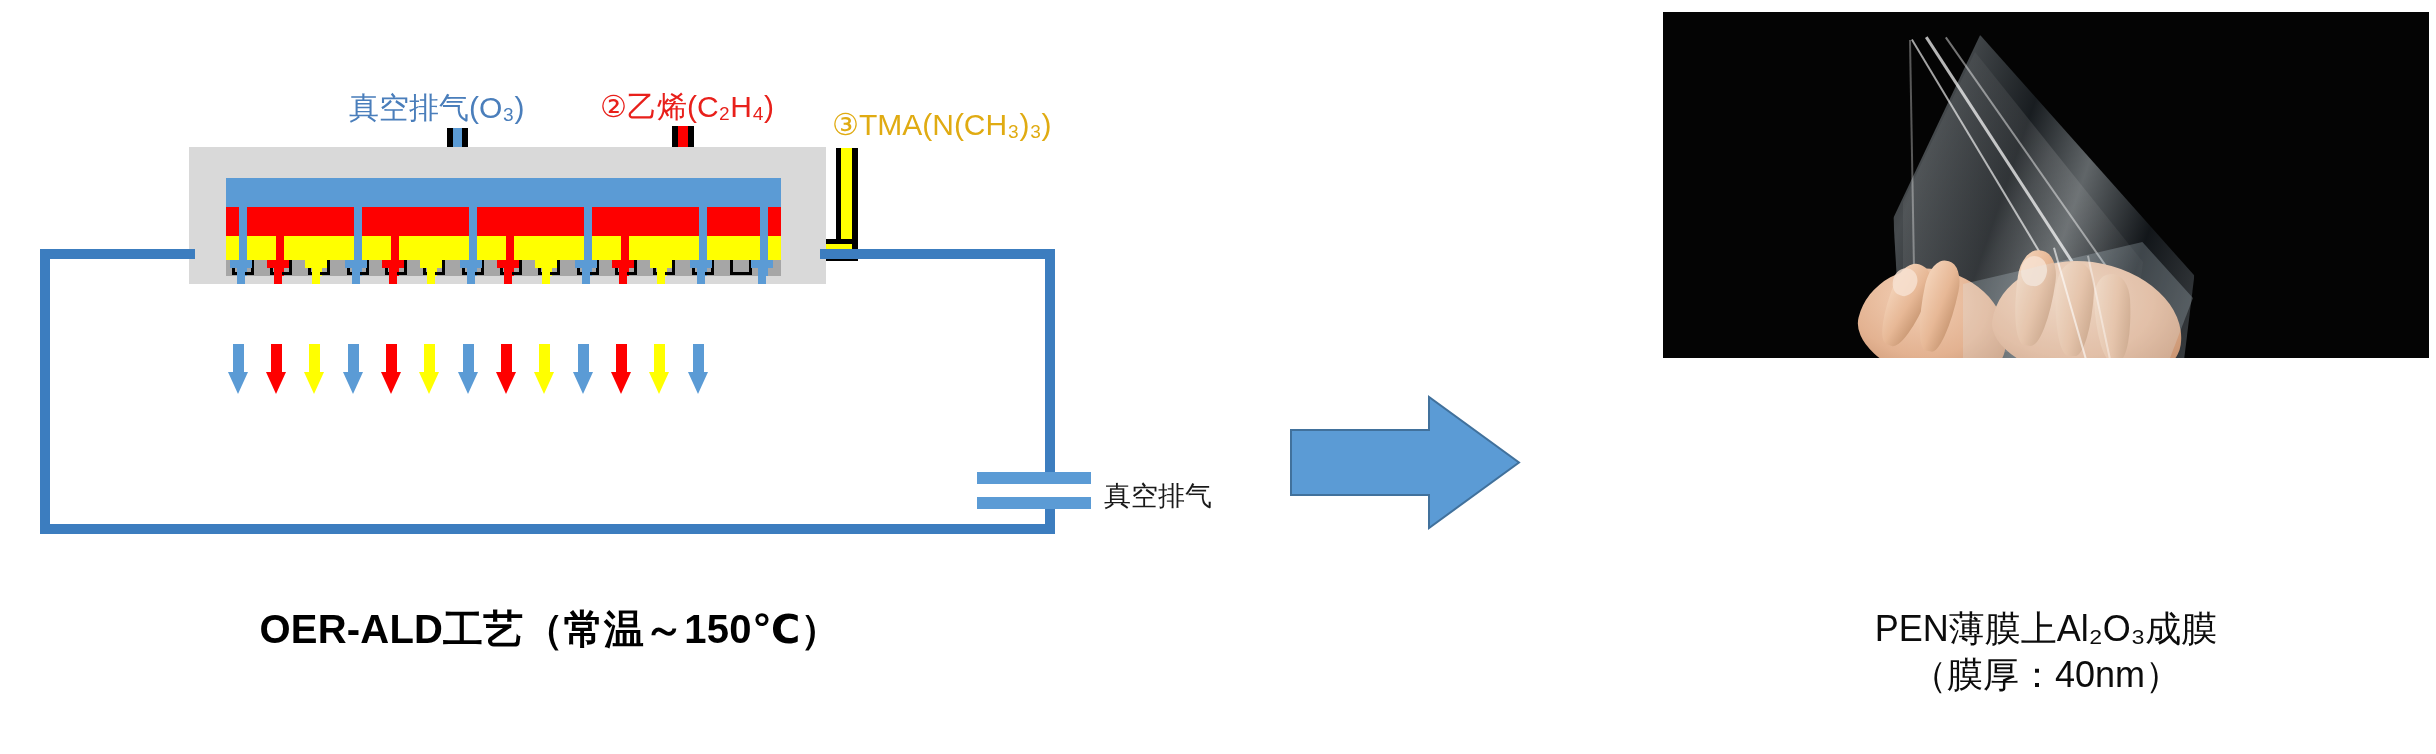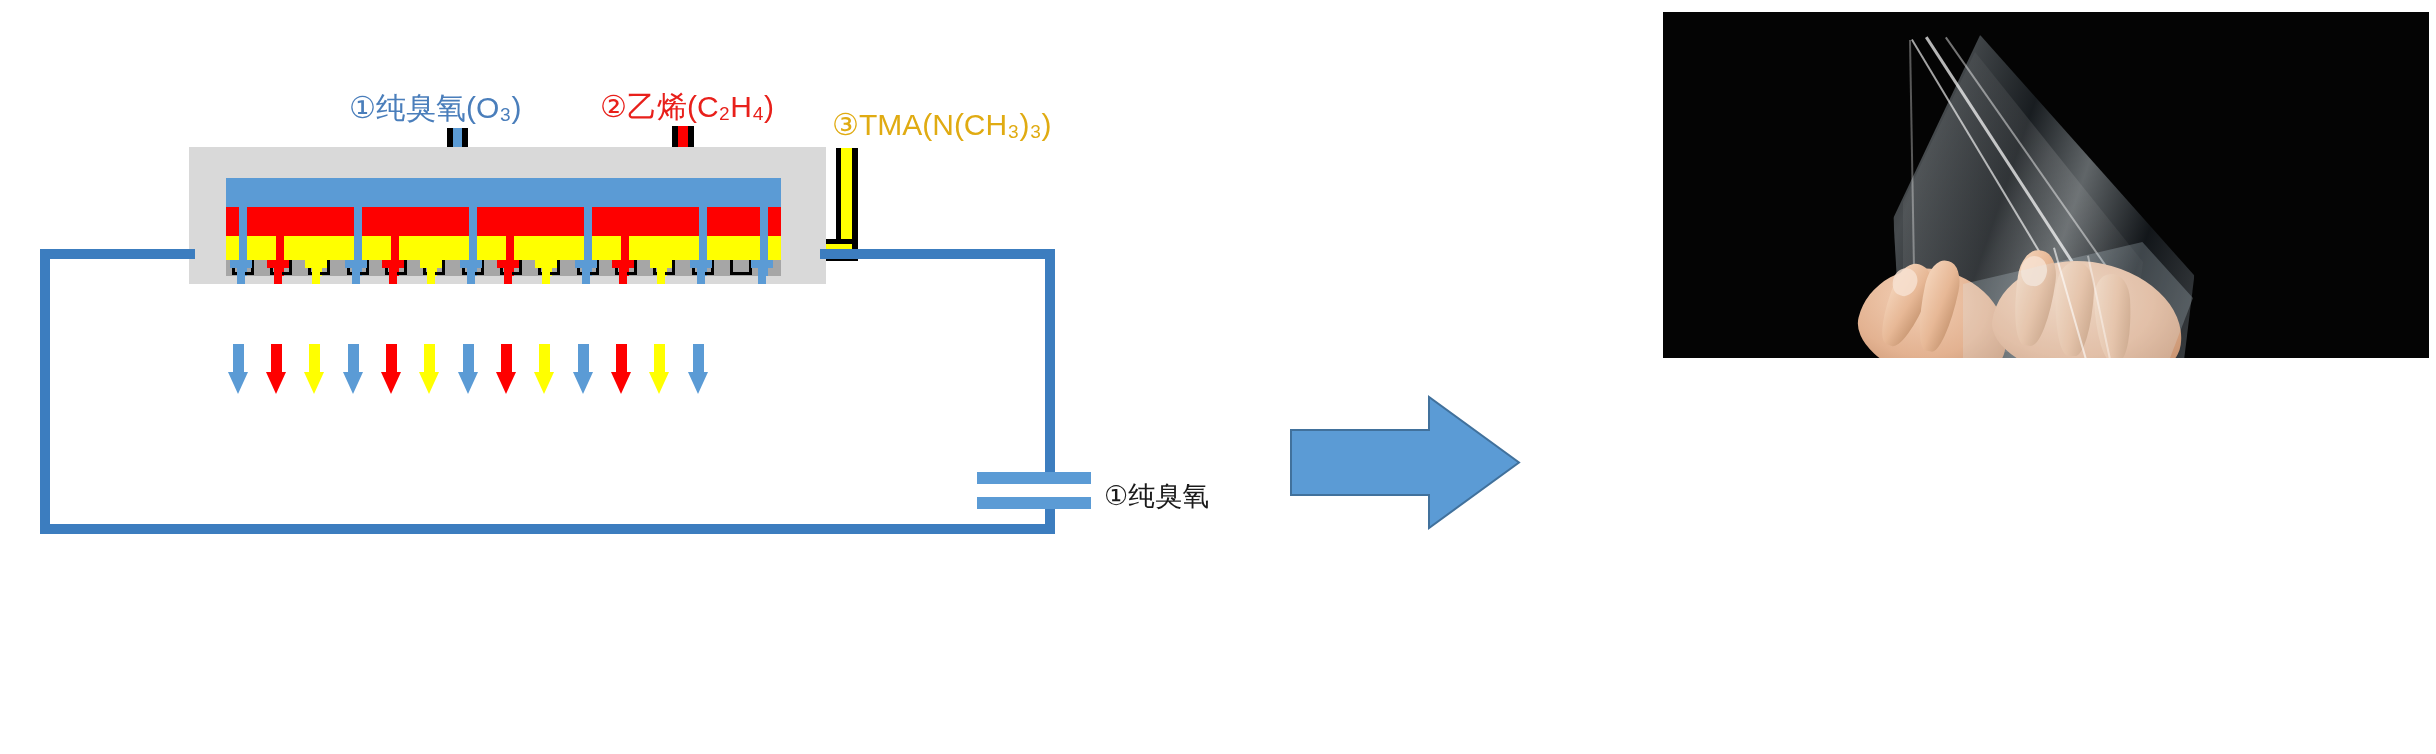--- a/index.html
+++ b/index.html
@@ -207,21 +207,21 @@
   }
   .cap-line { display: block; }
 </style>
 </head>
 <body>
 
 <div class="stage">
 
   <div class="abs" style="left:0;top:0;width:1300px;height:600px;">
 
-    <div class="gas-label lbl-o3">①纯臭氧(O₃)</div>
+    <div class="gas-label lbl-o3">真空排气(O₃)</div>
     <div class="gas-label lbl-c2h4">②乙烯(C₂H₄)</div>
     <div class="gas-label lbl-tma">③TMA(N(CH₃)₃)</div>
 
     <div class="pipe" style="left:447px;top:128px;width:21px;height:53px;background:#000000;"></div>
     <div class="pipe" style="left:453px;top:128px;width:9px;height:53px;background:#5b9bd5;"></div>
 
     <div class="pipe" style="left:672px;top:126px;width:22px;height:85px;background:#000000;"></div>
     <div class="pipe" style="left:678px;top:126px;width:10px;height:85px;background:#fe0000;"></div>
 
     <div class="pipe" style="left:836px;top:148px;width:22px;height:113px;background:#000000;"></div>
@@ -365,21 +365,21 @@
     <div class="loop-seg" style="left:40px;  top:249px; width:10px;  height:285px;"></div>
     <div class="loop-seg" style="left:40px;  top:524px; width:670px; height:10px;"></div>
 
     <div class="loop-seg" style="left:820px; top:249px; width:235px; height:10px;"></div>
     <div class="loop-seg" style="left:1045px;top:249px; width:10px;  height:230px;"></div>
     <div class="loop-seg" style="left:700px; top:524px; width:355px; height:10px;"></div>
     <div class="loop-seg" style="left:1045px;top:499px; width:10px;  height:35px;"></div>
 
     <div class="vac-bar" style="left:977px; top:472px; width:114px;"></div>
     <div class="vac-bar" style="left:977px; top:497px; width:114px;"></div>
-    <div class="vac-label">①纯臭氧</div>
+    <div class="vac-label">真空排气</div>
 
   </div>
 
   <div class="big-arrow">
     <svg width="232" height="137" viewBox="0 0 232 137" xmlns="http://www.w3.org/2000/svg">
       <polygon points="2,36 140,36 140,3 230,68.5 140,134 140,101 2,101" fill="#5b9bd5" stroke="#41719c" stroke-width="2"></polygon>
     </svg>
   </div>
 
   <div class="photo">
@@ -402,15 +402,20 @@
     <div class="nail" style="left:358px; top:244px; width:26px; height:30px; transform: rotate(8deg);"></div>
     <div class="finger" style="left:392px; top:250px; width:38px; height:94px; transform: rotate(3deg);"></div>
     <div class="finger" style="left:432px; top:262px; width:36px; height:88px; transform: rotate(-3deg);"></div>
 
     <div class="film-sheen" style="left:300px; top:230px; width:230px; height:140px; background:rgba(225,240,252,0.22);
                 clip-path:polygon(0 30%,78% 0,100% 40%,86% 100%,0 100%);"></div>
     <div class="film-edge" style="left:390px; top:236px; width:2px; height:130px; transform: rotate(-16deg); opacity:.8;"></div>
     <div class="film-edge" style="left:424px; top:244px; width:2px; height:120px; transform: rotate(-12deg); opacity:.55;"></div>
   </div>
 
-
+  <div class="caption-left">OER-ALD工艺（常温～150℃）</div>
+
+  <div class="caption-right">
+    <span class="cap-line">PEN薄膜上Al₂O₃成膜</span>
+    <span class="cap-line">（膜厚：40nm）</span>
+  </div>
 
 </div>
 
 </body></html>

